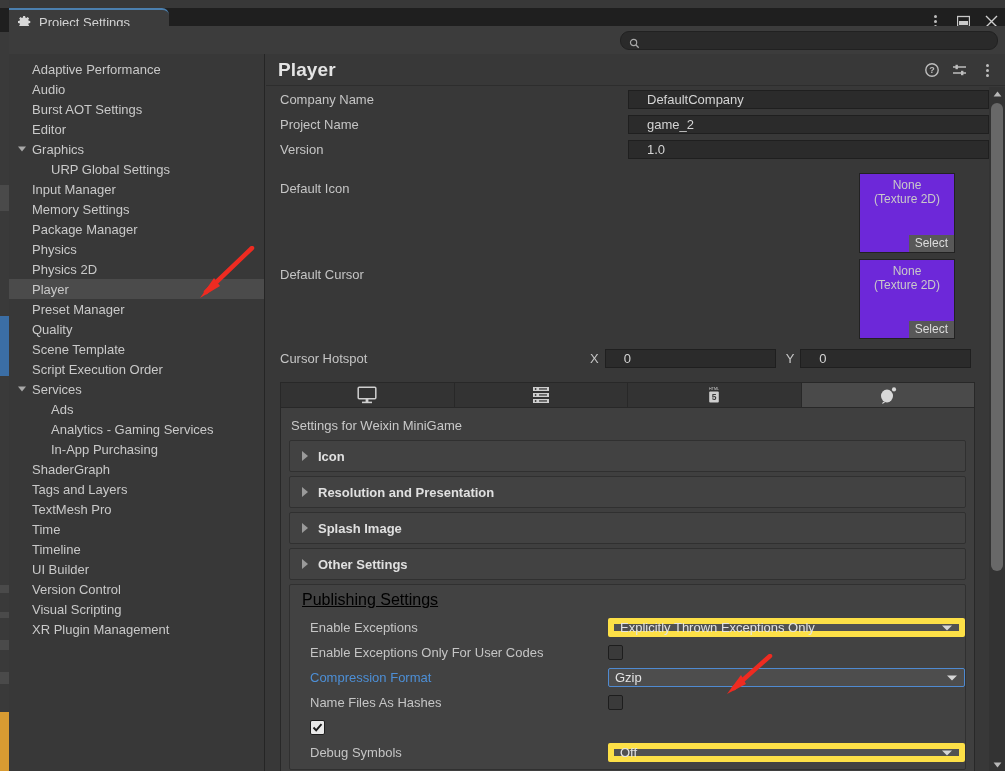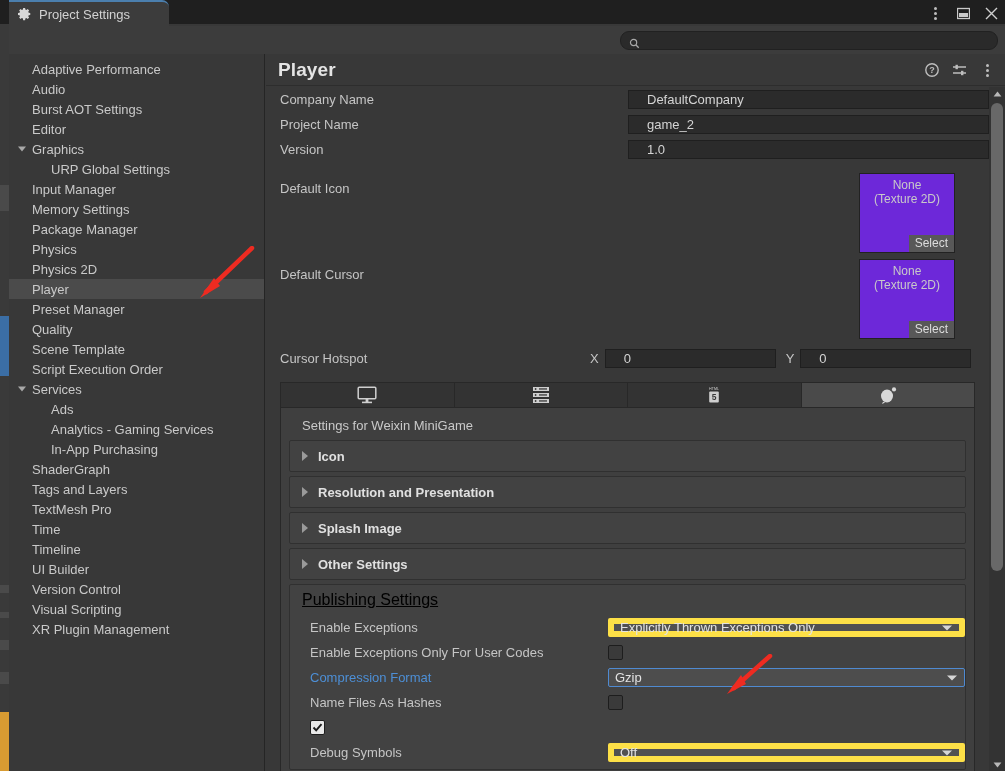--- a/index.html
+++ b/index.html
@@ -12,21 +12,21 @@
   }
   #root { position: relative; width: 1005px; height: 771px; background: #383838; }
 
   
   .bg-sliver { position:absolute; left:0; top:0; width:9px; height:771px; background:#3a3a3a; }
   .bg-sliver .seg { position:absolute; left:0; width:9px; background:#4a4a4a; }
   .bg-sliver .blue { background:#3b6ea5; }
   .bg-sliver .orange { background:#d89b32; }
 
   
-  .titlebar { position:absolute; left:0; top:0; width:1005px; height:24px; background:#1f1f1f; }
+  .titlebar { position:absolute; left:0; top:8px; width:1005px; height:24px; background:#1f1f1f; }
   .win-tab {
     position:absolute; left:9px; top:0; width:160px; height:26px;
     background:#3c3c3c; border-top:2px solid #4b7fae;
     display:flex; align-items:center; gap:7px; padding-left:9px;
     border-top-right-radius:7px;
   }
   .win-tab .label { font-size:13px; color:#d2d2d2; }
   .gear-icon { width:14px; height:14px; flex:0 0 14px; display:block; }
   .title-ctrls { position:absolute; right:6px; top:0; height:26px; display:flex; align-items:center; gap:13px; }
   .ctrl { width:15px; height:15px; display:flex; align-items:center; justify-content:center; color:#c9c9c9; }
@@ -110,21 +110,21 @@
   .plat-tabs { margin:11px 0 0 14px; width:695px; height:26px; display:flex; background:#333333; border:1px solid #282828; }
   .plat-tab {
     flex:1; display:flex; align-items:center; justify-content:center;
     border-right:1px solid #282828; background:#333333;
   }
   .plat-tab:last-child { border-right:none; }
   .plat-tab.active { background:#4a4a4a; }
   .plat-tab svg { display:block; }
 
   .settings-panel { margin-left:14px; width:695px; background:#3f3f3f; border:1px solid #282828; border-top:none; padding:8px 8px 10px 8px; }
-  .settings-caption { font-size:13px; color:#c9c9c9; margin:2px 0 7px 13px; }
+  .settings-caption { font-size:13px; color:#c9c9c9; margin:2px 0 7px 2px; }
 
   .foldout {
     position:relative; height:32px; background:#424242; border:1px solid #303030;
     border-radius:2px; margin-bottom:4px; display:flex; align-items:center; padding-left:12px;
   }
   .foldout .arrow-r {
     width:0; height:0; border-top:5px solid transparent; border-bottom:5px solid transparent;
     border-left:6px solid #9a9a9a; margin-right:10px;
   }
   .foldout .ftitle { font-size:13px; color:#e0e0e0; font-weight:bold; }

